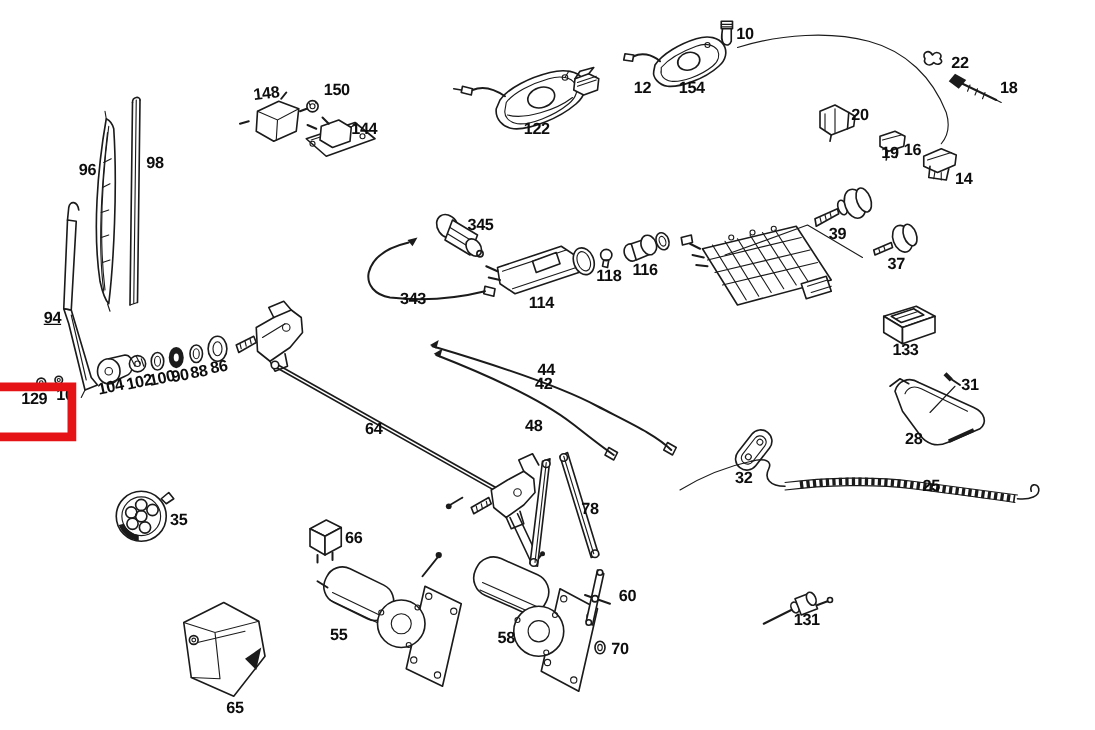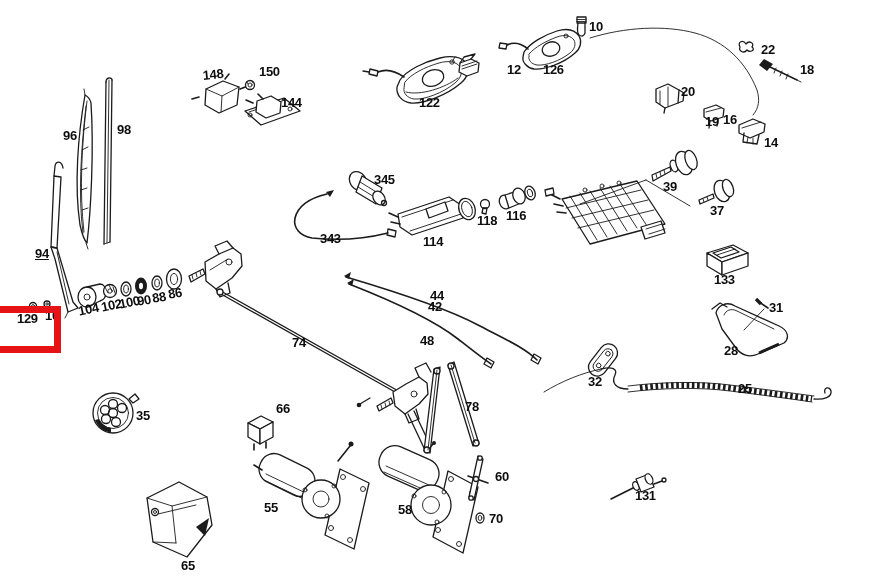--- a/index.html
+++ b/index.html
@@ -404,41 +404,41 @@
       <div class="part-label" style="left: 202px; top: 69px; transform: rotate(-6deg);">148</div>
       <div class="part-label" style="left: 259px; top: 65px;">150</div>
       <div class="part-label" style="left: 281px; top: 96px;">144</div>
       <div class="part-label" style="left: 374px; top: 173px;">345</div>
       <div class="part-label" style="left: 320px; top: 232px;">343</div>
       <div class="part-label" style="left: 423px; top: 235px;">114</div>
       <div class="part-label" style="left: 477px; top: 214px;">118</div>
       <div class="part-label" style="left: 506px; top: 209px;">116</div>
       <div class="part-label" style="left: 419px; top: 96px;">122</div>
       <div class="part-label" style="left: 507px; top: 63px;">12</div>
-      <div class="part-label" style="left: 543px; top: 63px;">126</div>
+      <div class="part-label" style="left: 543px; top: 63px;">154</div>
       <div class="part-label" style="left: 589px; top: 20px;">10</div>
       <div class="part-label" style="left: 761px; top: 43px;">22</div>
       <div class="part-label" style="left: 800px; top: 63px;">18</div>
       <div class="part-label" style="left: 681px; top: 85px;">20</div>
       <div class="part-label" style="left: 705px; top: 115px;">19</div>
       <div class="part-label" style="left: 723px; top: 113px;">16</div>
       <div class="part-label" style="left: 764px; top: 136px;">14</div>
       <div class="part-label" style="left: 663px; top: 180px;">39</div>
       <div class="part-label" style="left: 710px; top: 204px;">37</div>
       <div class="part-label" style="left: 714px; top: 273px;">133</div>
       <div class="part-label" style="left: 769px; top: 301px;">31</div>
       <div class="part-label" style="left: 724px; top: 344px;">28</div>
       <div class="part-label" style="left: 588px; top: 375px;">32</div>
       <div class="part-label" style="left: 738px; top: 382px;">25</div>
       <div class="part-label" style="left: 430px; top: 289px;">44</div>
       <div class="part-label" style="left: 428px; top: 300px;">42</div>
       <div class="part-label" style="left: 420px; top: 334px;">48</div>
-      <div class="part-label" style="left: 292px; top: 336px;">74</div>
+      <div class="part-label" style="left: 292px; top: 336px;">64</div>
       <div class="part-label" style="left: 136px; top: 409px;">35</div>
-      <div class="part-label" style="left: 276px; top: 402px;">66</div>
+      <div class="part-label" style="left: 276px; top: 423px;">66</div>
       <div class="part-label" style="left: 264px; top: 501px;">55</div>
       <div class="part-label" style="left: 181px; top: 559px;">65</div>
       <div class="part-label" style="left: 398px; top: 503px;">58</div>
       <div class="part-label" style="left: 465px; top: 400px;">78</div>
       <div class="part-label" style="left: 495px; top: 470px;">60</div>
       <div class="part-label" style="left: 489px; top: 512px;">70</div>
       <div class="part-label" style="left: 635px; top: 489px;">131</div>
     </div>
 
   <div class="hl-box"></div>

